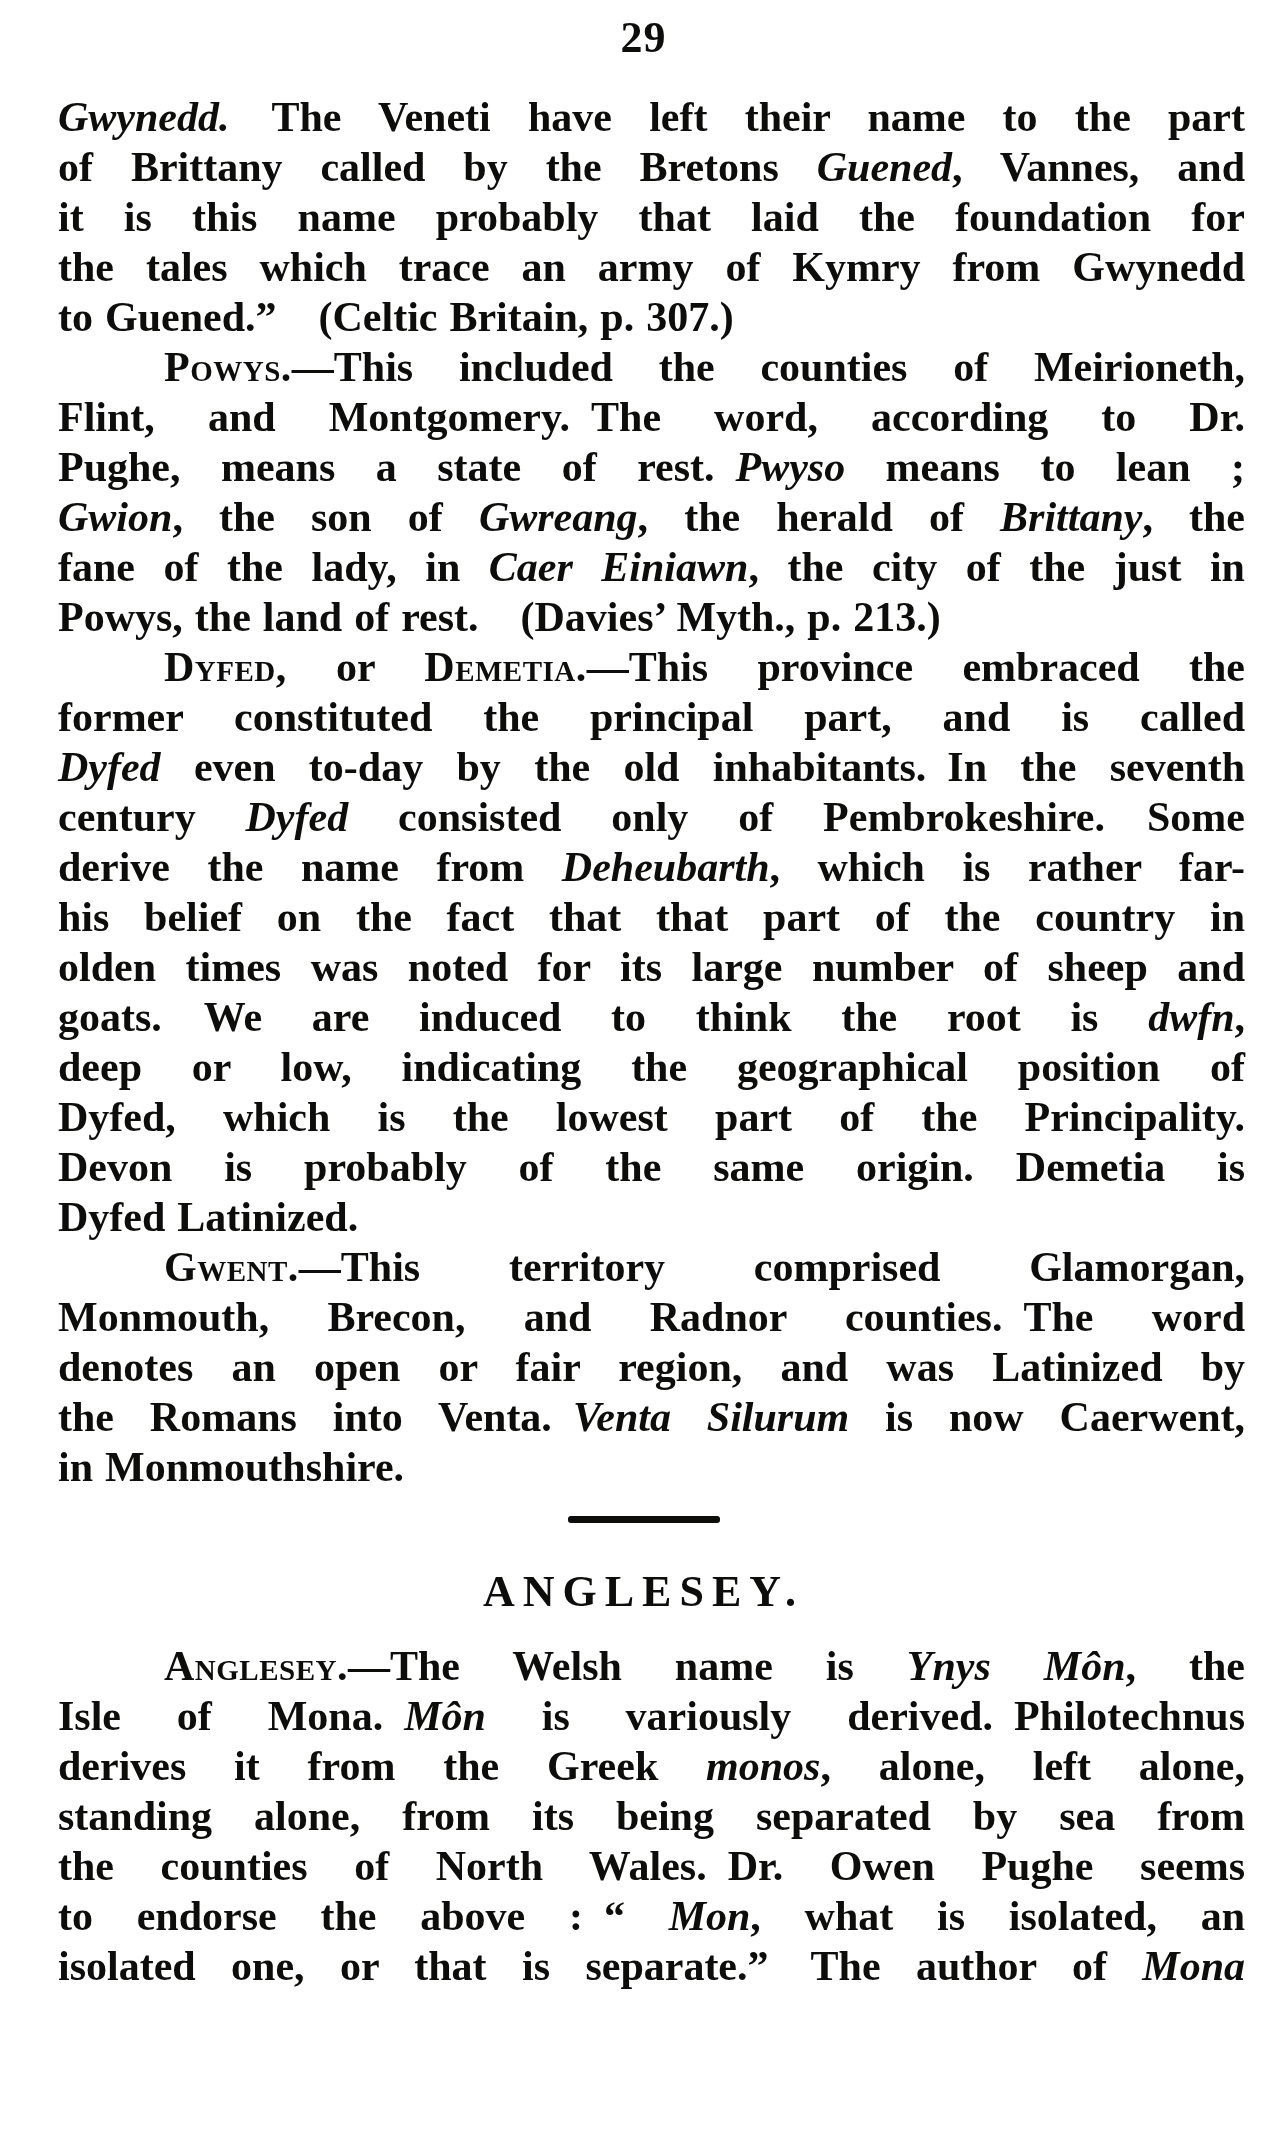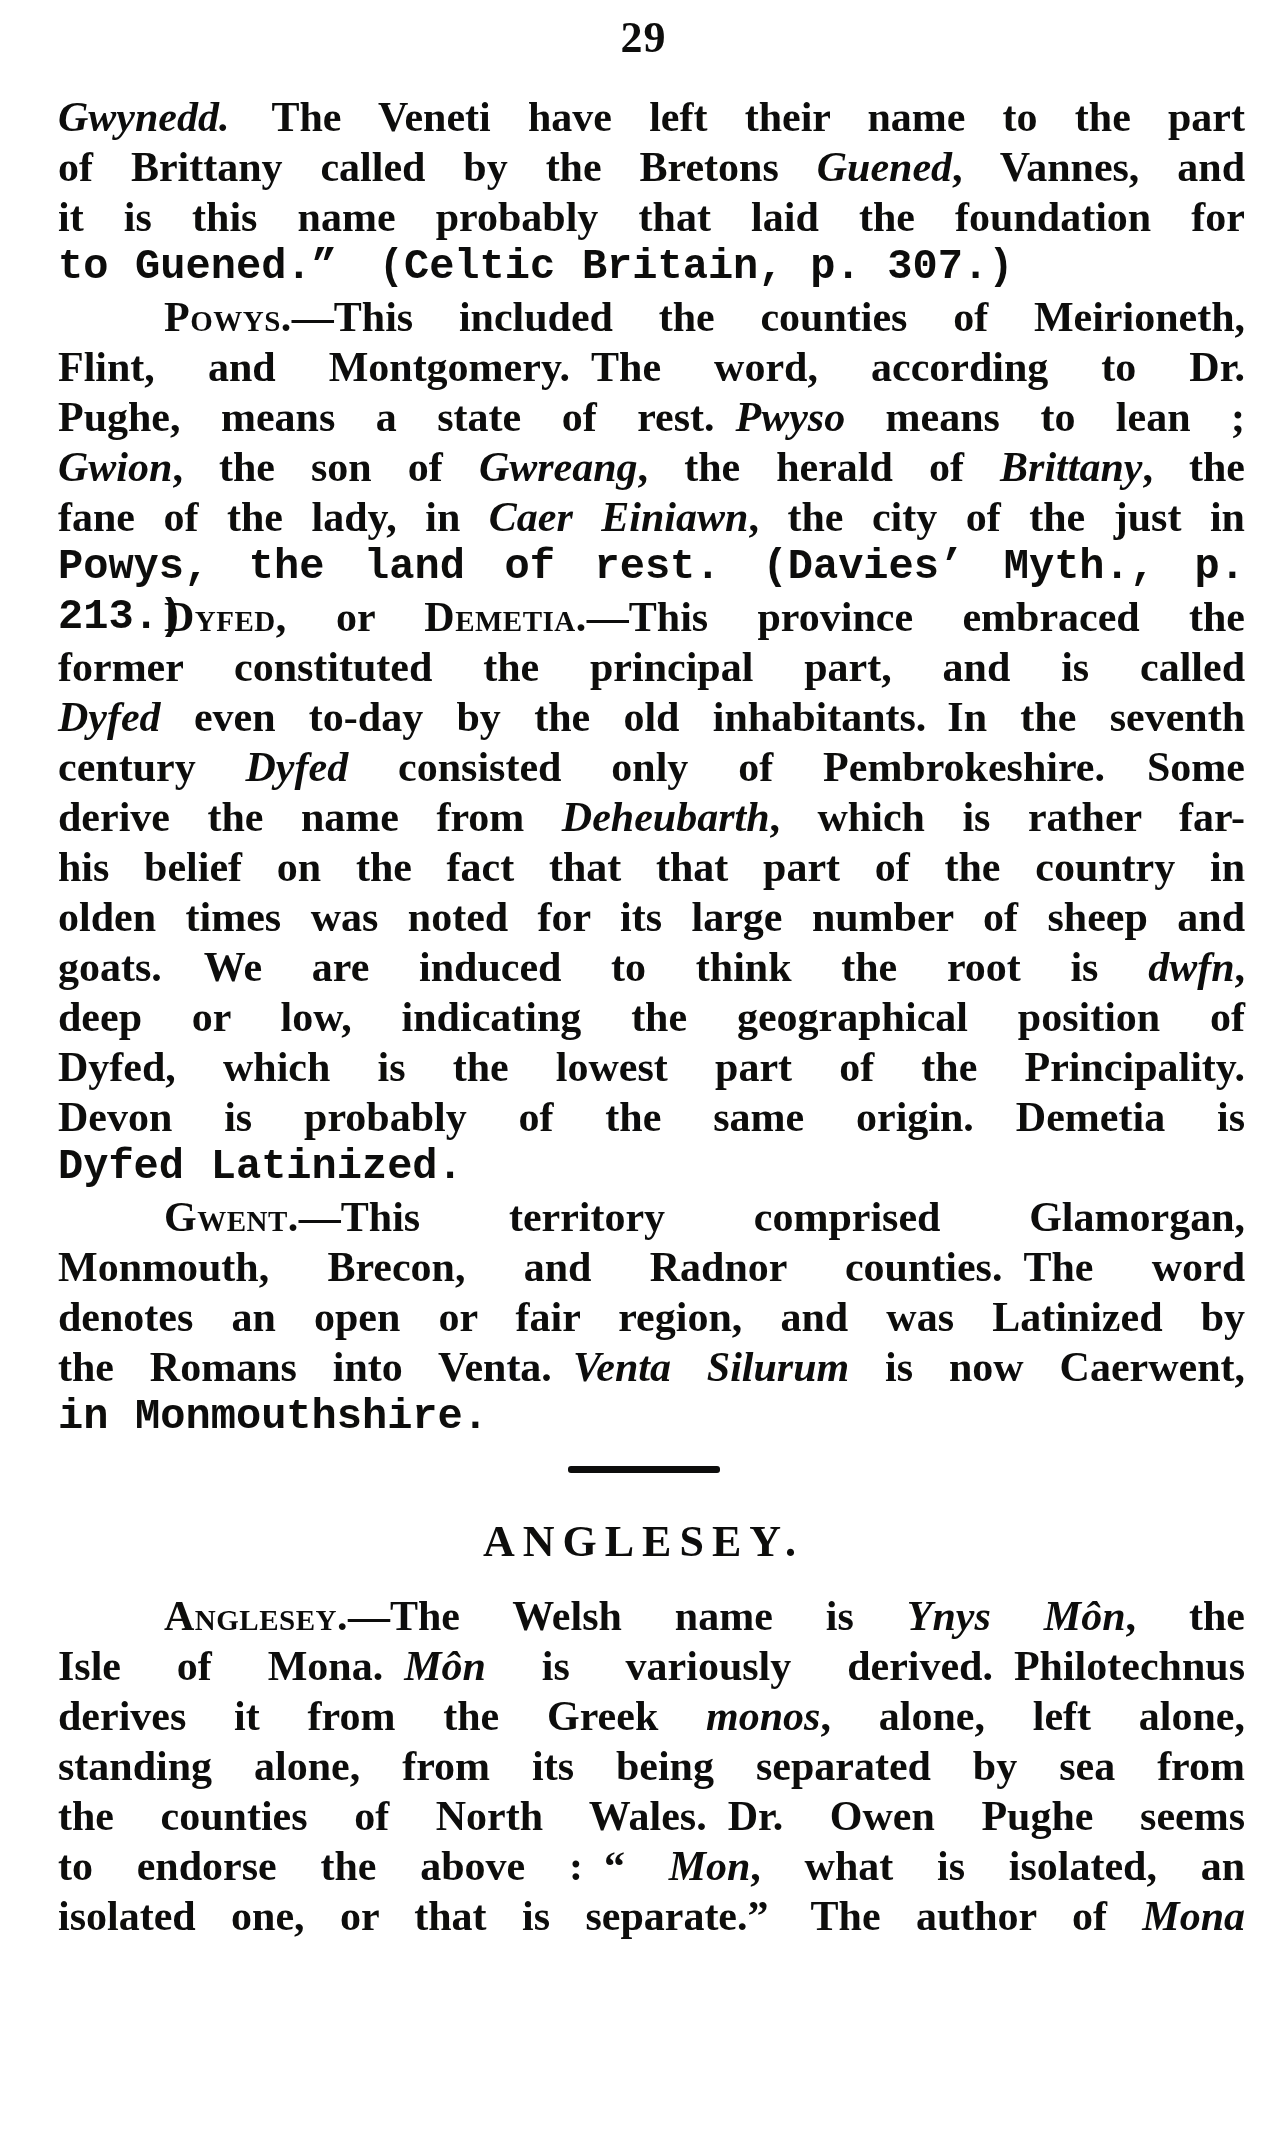--- a/index.html
+++ b/index.html
@@ -31,21 +31,21 @@
   .line {
     font-size: 42px;
     height: 50px;
     line-height: 50px;
     text-align: justify;
     text-align-last: justify;
     word-spacing: 1.5px;
     white-space: normal;
     margin-left: 18px;
   }
-  .line.last { text-align-last: left; font-family: Liberation Mono, monospace; }
+  .line.last { text-align-last: left; }
   .line.indent { text-indent: 106px; }
 
   em { font-style: italic; }
   .sc { font-variant: small-caps; letter-spacing: 0.5px; }
 
   .divider {
     width: 152px;
     height: 7px;
     margin: 24px auto 0 auto;
     background: var(--ink, #0d0d0c);
@@ -64,20 +64,21 @@
 </head>
 <body>
 
 <div class="page">
   <div class="page-number">29</div>
   <div class="text-block top">
       <div class="paragraph">
         <div class="line"><em>Gwynedd.</em><span>  The Veneti have left their name to the part</span></div>
         <div class="line"><span>of Brittany called by the Bretons </span><em>Guened</em><span>, Vannes, and</span></div>
         <div class="line"><span>it is this name probably that laid the foundation for</span></div>
+        <div class="line"><span>the tales which trace an army of Kymry from Gwynedd</span></div>
         <div class="line last"><span>to Guened.”  (Celtic Britain, p. 307.)</span></div>
       </div>
       <div class="paragraph">
         <div class="line indent"><span class="sc">Powys.</span><span>—This included the counties of Meirioneth,</span></div>
         <div class="line"><span>Flint, and Montgomery. The word, according to Dr.</span></div>
         <div class="line"><span>Pughe, means a state of rest. </span><em>Pwyso</em><span> means to lean ;</span></div>
         <div class="line"><em>Gwion</em><span>, the son of </span><em>Gwreang</em><span>, the herald of </span><em>Brittany</em><span>, the</span></div>
         <div class="line"><span>fane of the lady, in </span><em>Caer Einiawn</em><span>, the city of the just in</span></div>
         <div class="line last"><span>Powys, the land of rest.  (Davies’ Myth., p. 213.)</span></div>
       </div>

